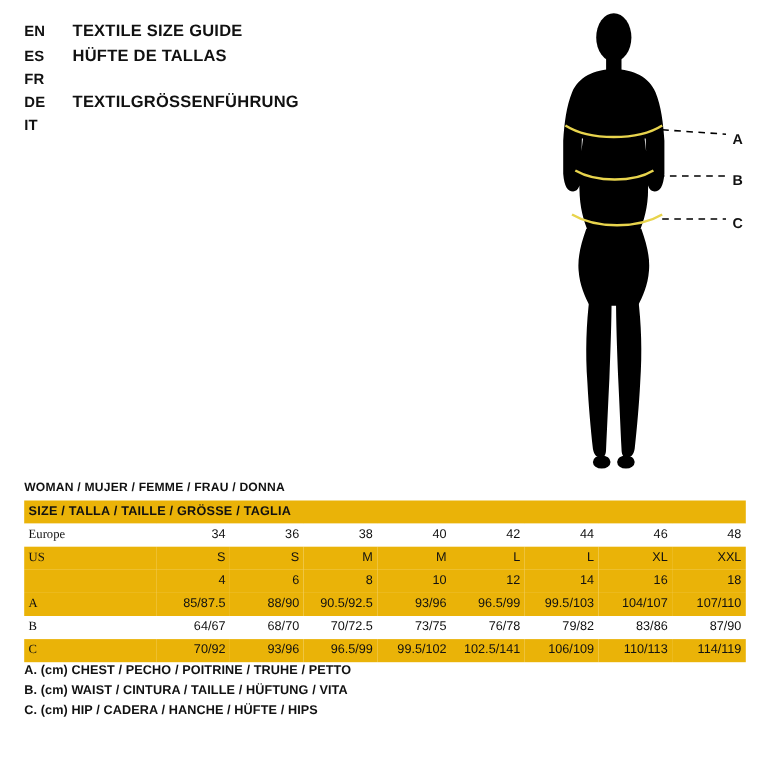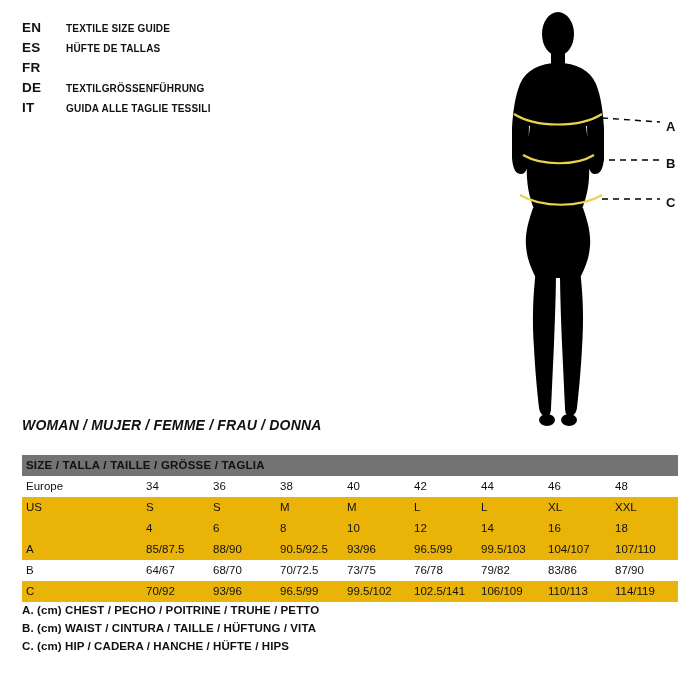--- a/index.html
+++ b/index.html
@@ -27,21 +27,21 @@
     align-items: baseline;
     margin-bottom: 5px;
   }
   .title-lang {
     width: 44px;
     font-size: 13.5px;
     font-weight: bold;
     letter-spacing: 0.2px;
   }
   .title-text {
-    font-size: 10px;
+    font-size: 15px;
     font-weight: bold;
     letter-spacing: 0.2px;
     white-space: nowrap;
   }
 
   
   .figure-wrap {
     position: absolute;
     left: 470px; top: 8px;
     width: 220px; height: 430px;
@@ -54,49 +54,48 @@
     font-weight: bold;
     color: #111;
   }
   .ml-a { left: 196px; top: 111px; }
   .ml-b { left: 196px; top: 148px; }
   .ml-c { left: 196px; top: 187px; }
 
   
   .section-heading {
     position: absolute;
-    left: 22px; top: 417px;
-    font-size: 14px;
-    font-weight: bold;
-    letter-spacing: 0.2px;
-    font-style: italic;
+    left: 22px; top: 437px;
+    font-size: 11px;
+    font-weight: bold;
+    letter-spacing: 0.2px;
   }
 
   table.size-table {
     position: absolute;
     left: 22px; top: 455px;
     width: 656px;
     border-collapse: collapse;
     font-size: 11.5px;
   }
   table.size-table td {
     padding: 3px 4px;
     line-height: 15px;
     white-space: nowrap;
   }
   .row-head td {
-    background: #737373;
+    background: #eab308;
     font-weight: bold;
     font-size: 11.5px;
     letter-spacing: 0.2px;
   }
   .row-shade td { background: #eab308; }
   .row-plain td { background: #ffffff; }
-  .col-label { width: 120px; padding-left: 4px !important; }
-  .cell { text-align: left; width: 67px; }
+  .col-label { width: 120px; padding-left: 4px !important; font-family: Liberation Serif, serif; }
+  .cell { text-align: right; width: 67px; }
 
   
   .notes {
     position: absolute;
     left: 22px; top: 604px;
     width: 650px;
   }
   .note {
     font-size: 11.5px;
     font-weight: bold;
@@ -121,21 +120,20 @@
     </div>
     <div class="title-row">
       <span class="title-lang">FR</span>
     </div>
     <div class="title-row">
       <span class="title-lang">DE</span>
       <span class="title-text">TEXTILGRÖSSENFÜHRUNG</span>
     </div>
     <div class="title-row">
       <span class="title-lang">IT</span>
-      <span class="title-text">GUIDA ALLE TAGLIE TESSILI</span>
     </div>
   </div>
 
   <div class="figure-wrap">
     <svg width="220" height="430" viewBox="0 0 220 430" xmlns="http://www.w3.org/2000/svg">
       <g fill="#000000">
 
         <ellipse cx="88" cy="26" rx="16" ry="22"></ellipse>
 
         <rect x="81" y="44" width="14" height="14"></rect>

